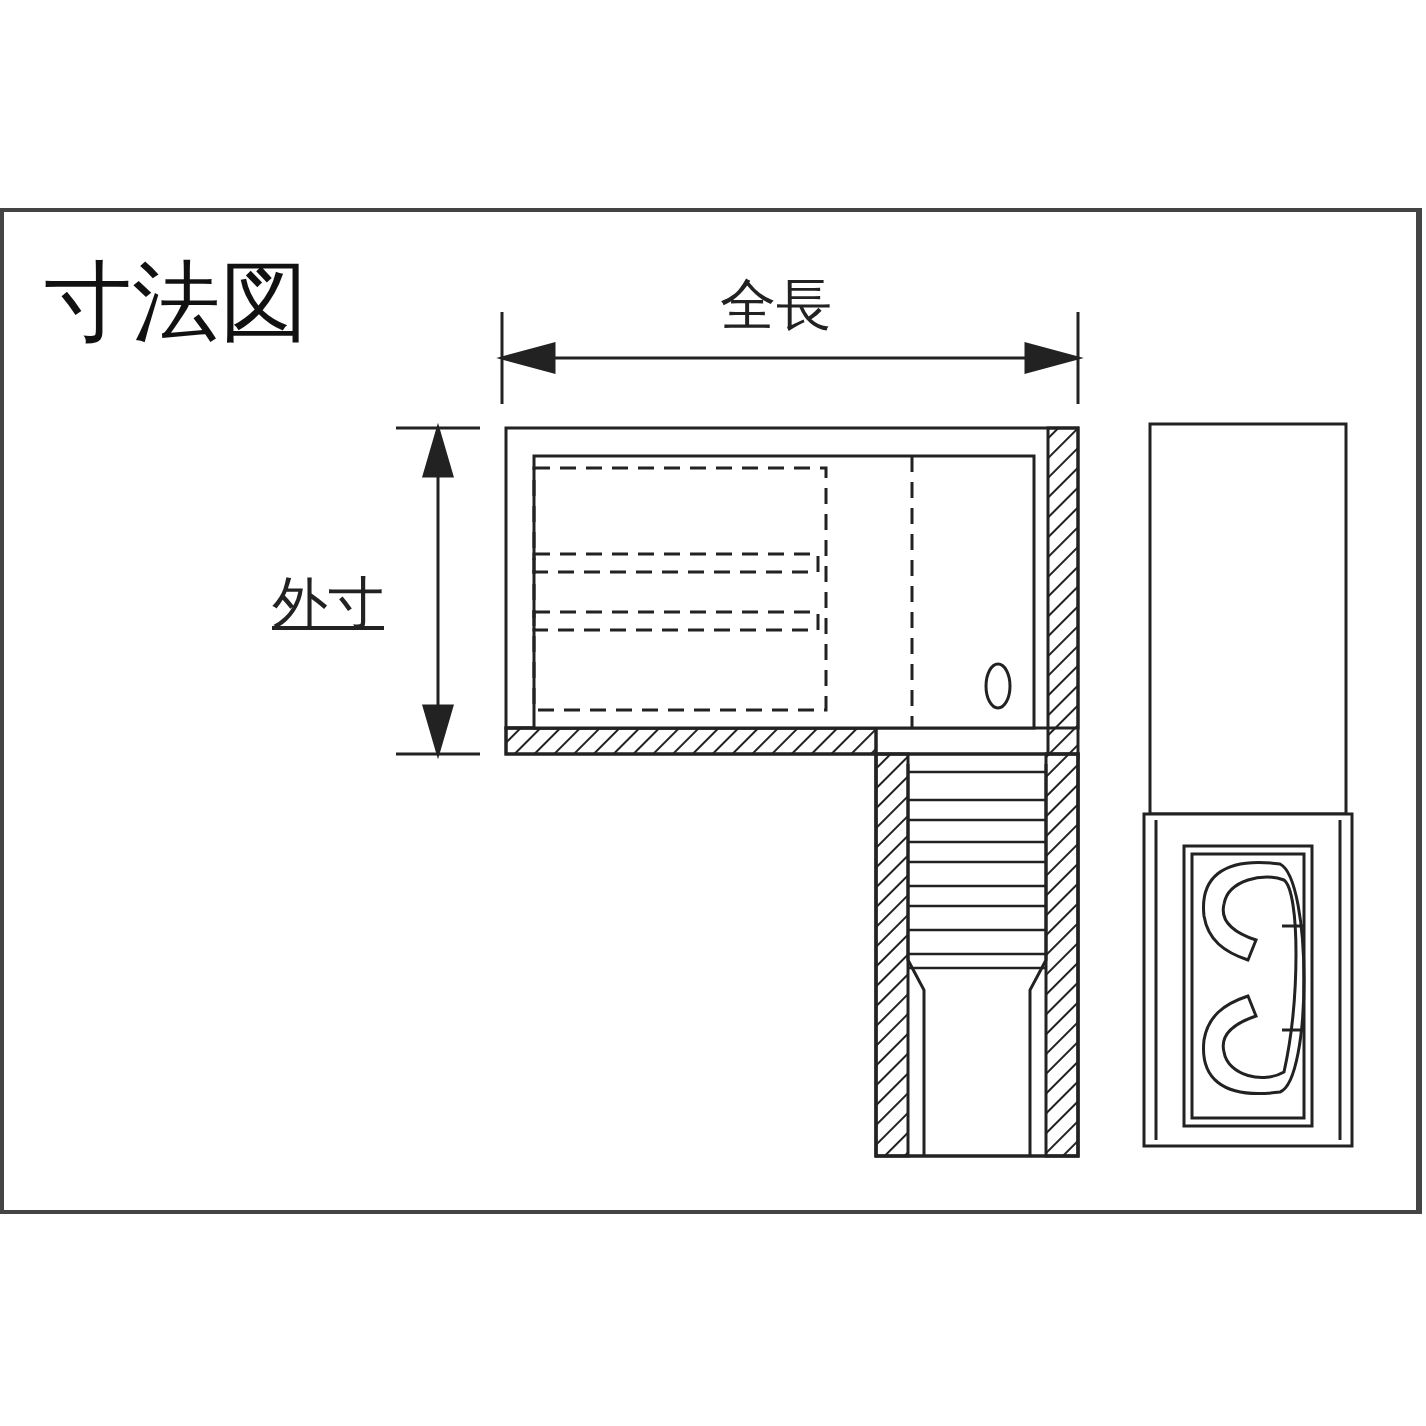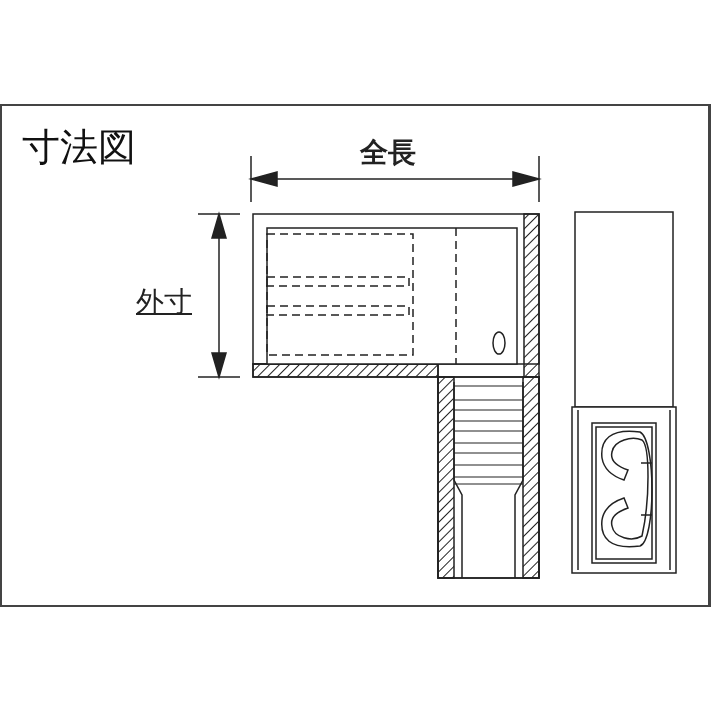--- a/index.html
+++ b/index.html
@@ -1,27 +1,27 @@
 <!DOCTYPE html>
 <html><head>
 <meta charset="utf-8">
 <style>
   html, body { margin: 0; padding: 0; background: #ffffff; }
   body { width: 713px; height: 713px; position: relative; overflow: hidden; font-family: "DejaVu Sans", sans-serif; }
   .frame { position: absolute; left: 0; top: 104px; width: 711px; height: 503px; border: 2px solid #444; border-right-width: 3px; box-sizing: border-box; }
-  .title { position: absolute; left: 22px; top: 122px; font-size: 38px; color: #111; letter-spacing: 0px; }
+  .title { position: absolute; left: 22px; top: 122px; font-size: 44px; color: #111; letter-spacing: 0px; }
   .lbl { position: absolute; font-size: 28px; color: #222; }
   svg { position: absolute; left: 0; top: 0; }
 </style>
 </head>
 <body>
 
 <div class="frame"></div>
 <div class="title">寸法図</div>
-<div class="lbl" style="left:360px;top:134px;font-weight:bold;">全長</div>
+<div class="lbl" style="left:360px;top:134px;">全長</div>
 <div class="lbl" style="left:136px;top:283px;text-decoration:underline;">外寸</div>
 
 <svg width="713" height="713" viewBox="0 0 713 713">
   <defs>
     <pattern id="hatch" patternUnits="userSpaceOnUse" width="7" height="7" patternTransform="rotate(45)">
       <line x1="0" y1="0" x2="0" y2="7" stroke="#222" stroke-width="2"></line>
     </pattern>
   </defs>
 
   <g stroke="#222" stroke-width="1.5" fill="#222">

